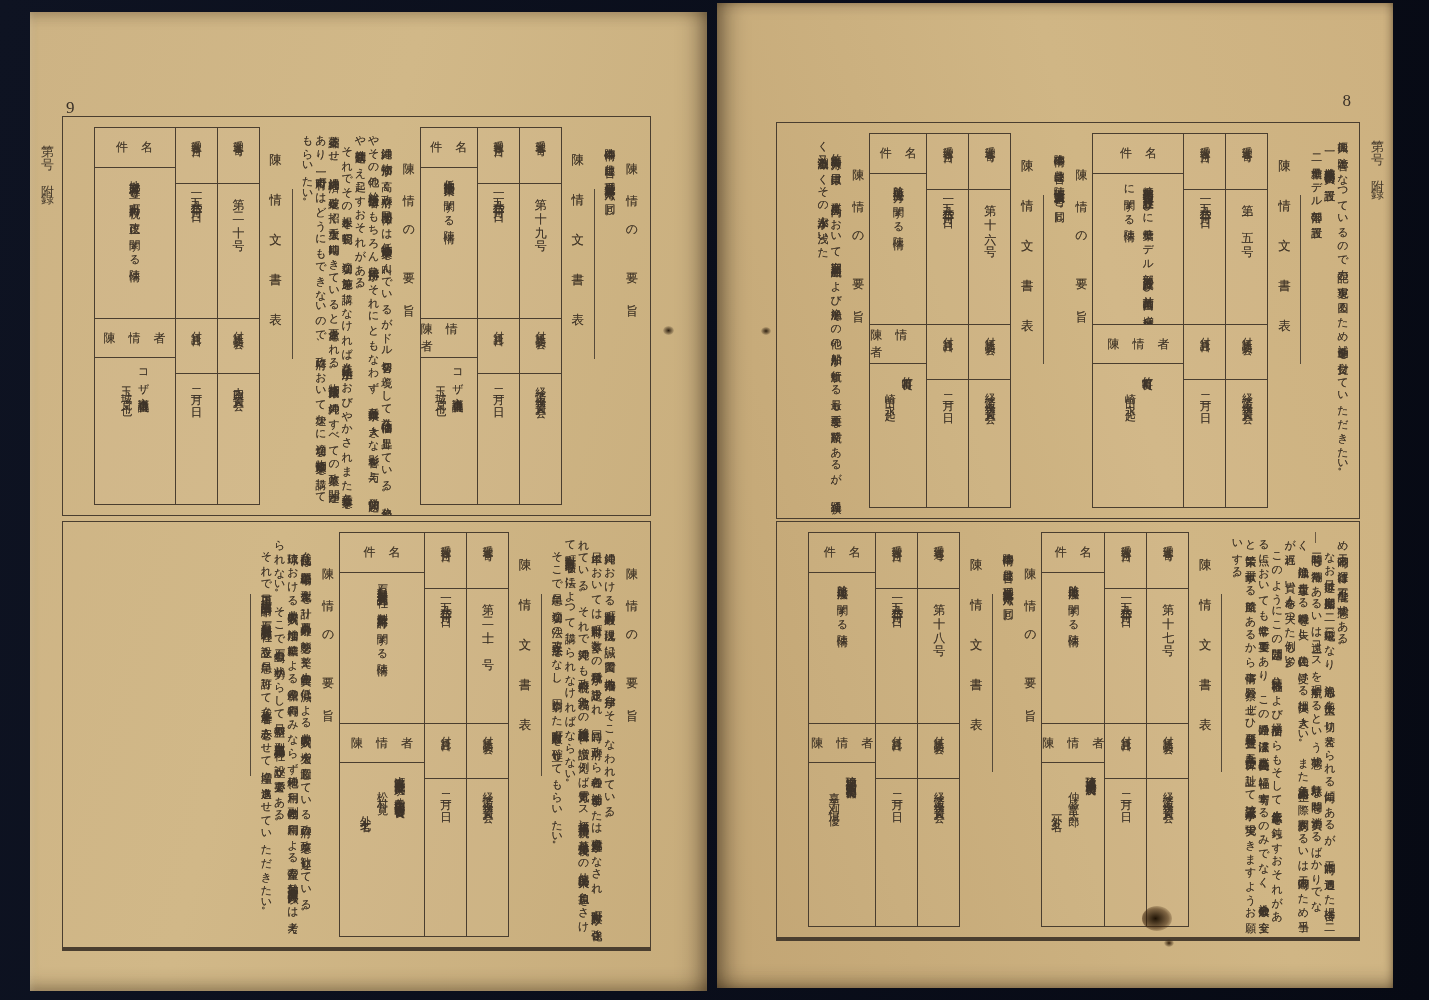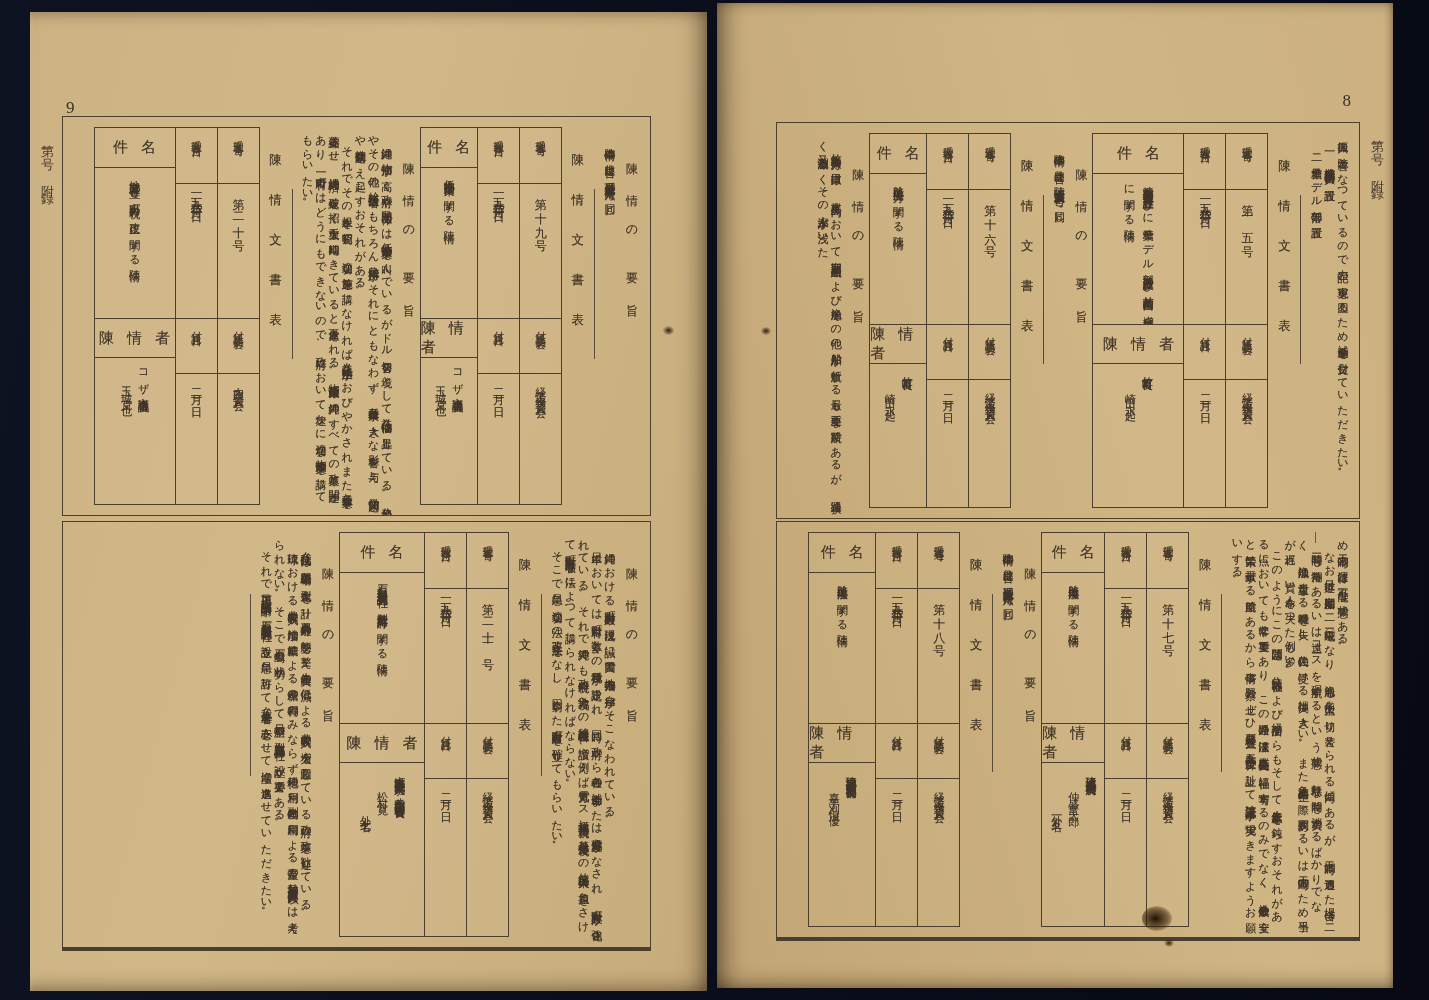--- a/index.html
+++ b/index.html
@@ -81,21 +81,21 @@
   }
   .lbl{border-bottom:1px solid #4a3e2f;color:#453a2c;}
   .second{border-top:1px solid #4a3e2f;}
   .rl{height:56px;flex:none;}
   .rv1{height:134px;flex:none;}
   .rl-s{height:40px;flex:none;}
   .rv1-s{height:150px;flex:none;}
   .rv2{flex:1;}
   .lv{font-size:10.5px;line-height:1.12;letter-spacing:2px;height:38px;padding-top:4px;}
   .hz{align-items:center;}
-  .hl{writing-mode:horizontal-tb;font-size:15px;letter-spacing:13px;margin-right:-13px;}
+  .hl{writing-mode:horizontal-tb;font-size:12px;letter-spacing:13px;margin-right:-13px;}
   .v-no{font-size:12px;letter-spacing:14px;padding-top:5px;}
   .v-date{font-size:11.5px;letter-spacing:2px;padding-top:3px;}
   .v-ref{font-size:11.5px;letter-spacing:6px;padding-top:6px;}
   .v-com{font-size:11px;letter-spacing:3.5px;padding-top:4px;}
   .v-subj{font-size:11px;line-height:1.7;letter-spacing:1.5px;padding-top:3px;}
   .pcols{font-size:11px;line-height:1.55;}
   .p-role{display:block;padding-top:4px;letter-spacing:1px;}
   .p-name{display:block;margin-top:20px;letter-spacing:6px;}
   .p-suffix{display:block;margin-top:44px;letter-spacing:2px;}
   

